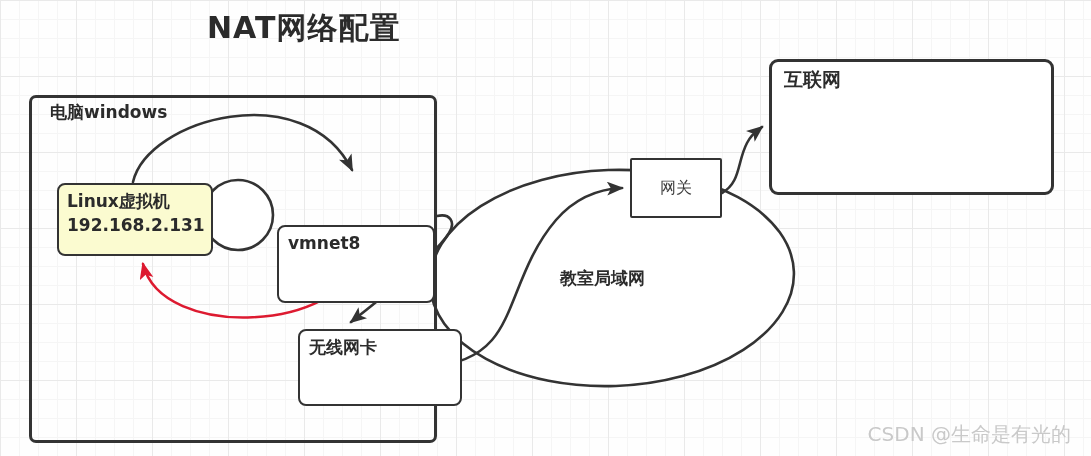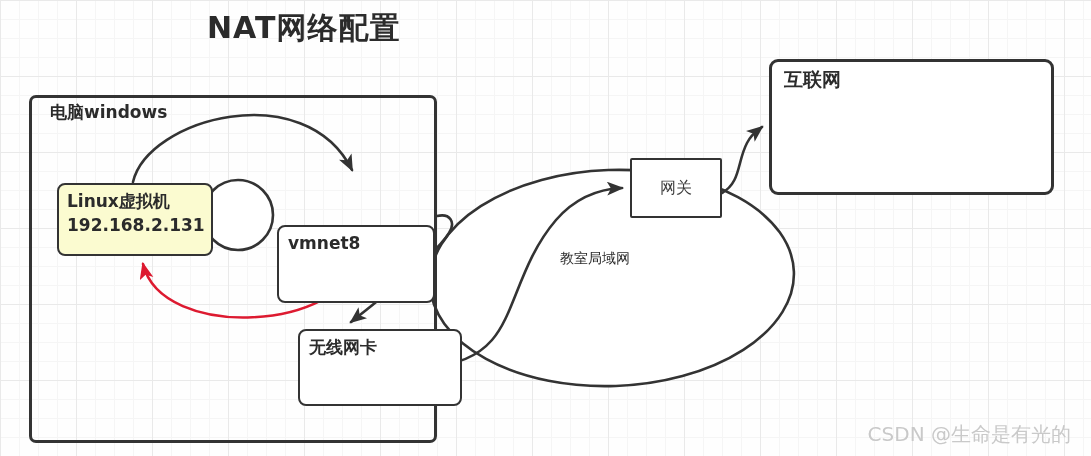--- a/index.html
+++ b/index.html
@@ -30,22 +30,22 @@
   .node .ip{white-space:nowrap;text-align:right;}
   .vm{background:var(--c-vm_fill,#fbfbd0);padding-left:8px;}
   .gw{border:2.5px solid var(--c-stroke,#333);border-radius:2px;background:#fff;
       display:flex;align-items:center;justify-content:center;
       font-size:16px;font-weight:normal;color:#3d3d3d;}
   .inet{border:3px solid var(--c-stroke,#333);border-radius:9px;background:#fff;
         font-weight:bold;font-size:19px;line-height:25px;padding:5px 12px;}
   .page-title{position:absolute;z-index:2;left:207px;top:8px;width:240px;text-align:left;
               font-size:30px;font-weight:bold;color:var(--c-text,#2b2b2b);letter-spacing:1px;}
   .win-label{position:absolute;left:10px;top:3px;font-size:17px;font-weight:bold;margin-left:8px;}
-  .lan-label{position:absolute;z-index:2;left:560px;top:250px;width:130px;
-             font-size:14px;font-weight:normal;color:var(--c-text,#2b2b2b);}
+  .lan-label{position:absolute;z-index:2;left:560px;top:267px;width:130px;
+             font-size:17px;font-weight:bold;color:var(--c-text,#2b2b2b);}
   .watermark{position:absolute;z-index:3;right:20px;bottom:8px;
              font-size:20px;color:var(--c-watermark,#c9c9c9);}
 </style>
 </head>
 <body>
 
 <div class="stage">
 
   <div class="page-title">NAT网络配置</div>
 

